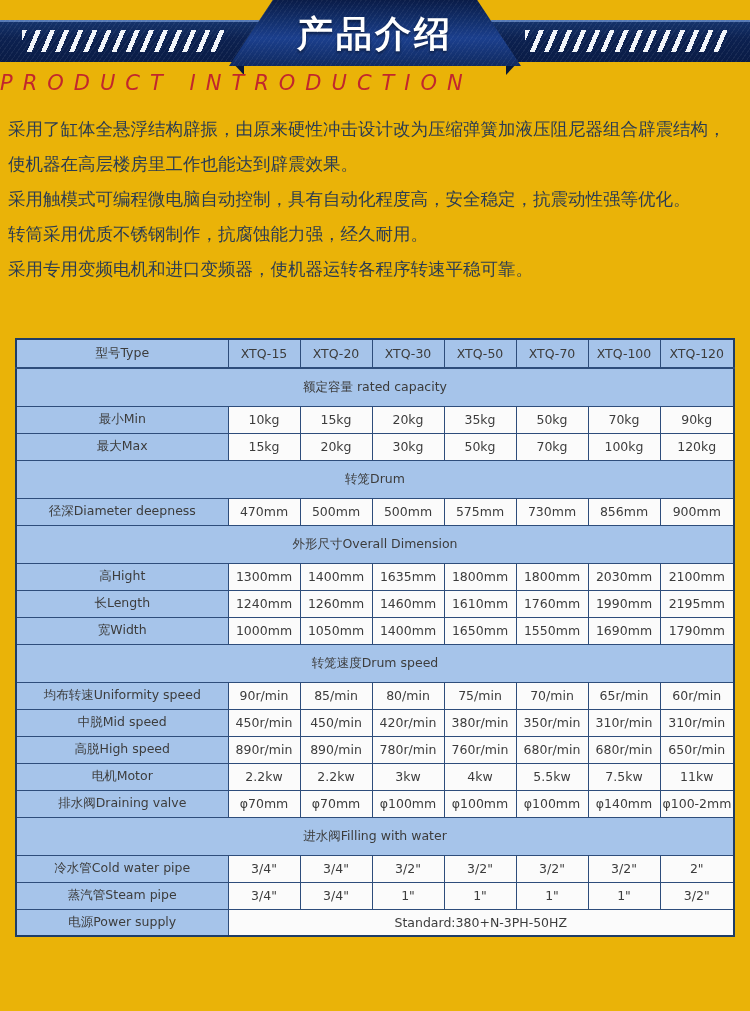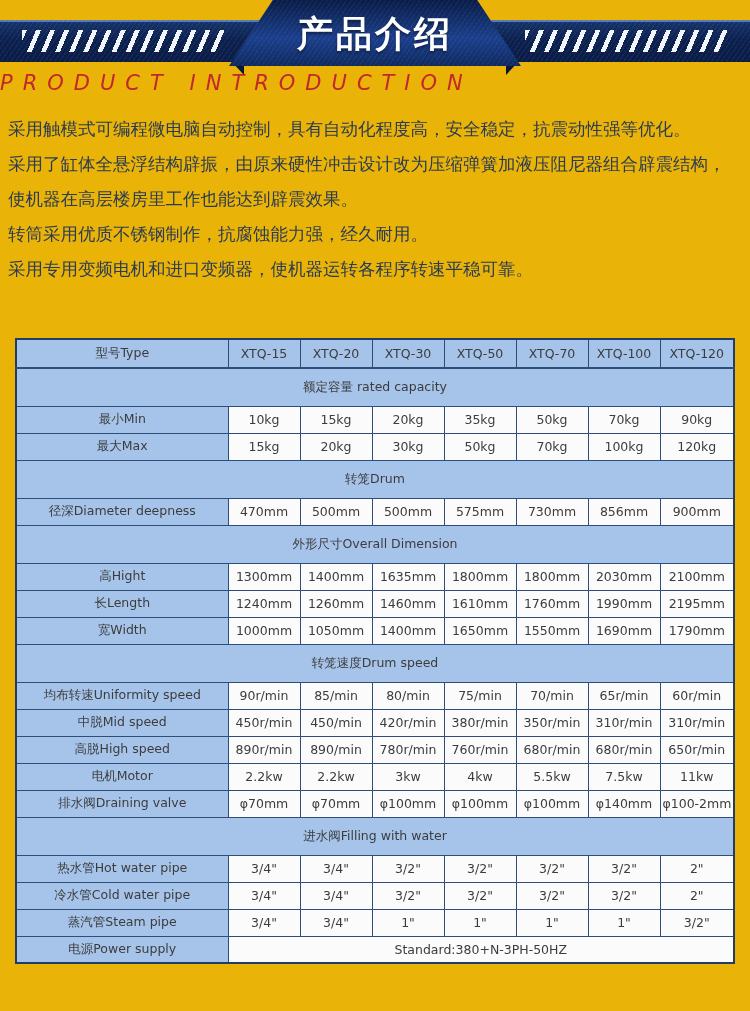--- a/index.html
+++ b/index.html
@@ -136,22 +136,22 @@
     </div>
     <div class="fold fold-left" data-name="ribbon-fold-left"></div>
     <div class="fold fold-right" data-name="ribbon-fold-right"></div>
     <div class="ribbon" data-name="title-ribbon">
       <span class="page-title" data-name="page-title">产品介绍</span>
     </div>
     <div class="subtitle" data-name="page-subtitle">PRODUCT INTRODUCTION</div>
   </div>
 
   <div class="intro" data-name="intro-paragraphs">
+    <p data-name="intro-paragraph">采用了缸体全悬浮结构辟振，由原来硬性冲击设计改为压缩弹簧加液压阻尼器组合辟震结构，使机器在高层楼房里工作也能达到辟震效果。</p>
     <p data-name="intro-paragraph">采用触模式可编程微电脑自动控制，具有自动化程度高，安全稳定，抗震动性强等优化。</p>
-    <p data-name="intro-paragraph">采用了缸体全悬浮结构辟振，由原来硬性冲击设计改为压缩弹簧加液压阻尼器组合辟震结构，使机器在高层楼房里工作也能达到辟震效果。</p>
     <p data-name="intro-paragraph">转筒采用优质不锈钢制作，抗腐蚀能力强，经久耐用。</p>
     <p data-name="intro-paragraph">采用专用变频电机和进口变频器，使机器运转各程序转速平稳可靠。</p>
   </div>
 
   <table class="spec-table" data-name="spec-table">
     <colgroup>
       <col class="c-label">
       <col class="c-data">
         <col class="c-data">
         <col class="c-data">
@@ -290,30 +290,20 @@
           <td data-name="value-cell" class="value">φ100mm</td>
           <td data-name="value-cell" class="value">φ100mm</td>
           <td data-name="value-cell" class="value">φ100mm</td>
           <td data-name="value-cell" class="value">φ140mm</td>
           <td data-name="value-cell" class="value">φ100-2mm</td>
         </tr>
         <tr data-name="section-row">
           <td data-name="section-title-cell" class="section" colspan="8">进水阀Filling with water</td>
         </tr>
         <tr data-name="spec-row">
-          <td data-name="row-label-cell" class="label">热水管Hot water pipe</td>
-          <td data-name="value-cell" class="value">3/4"</td>
-          <td data-name="value-cell" class="value">3/4"</td>
-          <td data-name="value-cell" class="value">3/2"</td>
-          <td data-name="value-cell" class="value">3/2"</td>
-          <td data-name="value-cell" class="value">3/2"</td>
-          <td data-name="value-cell" class="value">3/2"</td>
-          <td data-name="value-cell" class="value">2"</td>
-        </tr>
-        <tr data-name="spec-row">
           <td data-name="row-label-cell" class="label">冷水管Cold water pipe</td>
           <td data-name="value-cell" class="value">3/4"</td>
           <td data-name="value-cell" class="value">3/4"</td>
           <td data-name="value-cell" class="value">3/2"</td>
           <td data-name="value-cell" class="value">3/2"</td>
           <td data-name="value-cell" class="value">3/2"</td>
           <td data-name="value-cell" class="value">3/2"</td>
           <td data-name="value-cell" class="value">2"</td>
         </tr>
         <tr data-name="spec-row">

